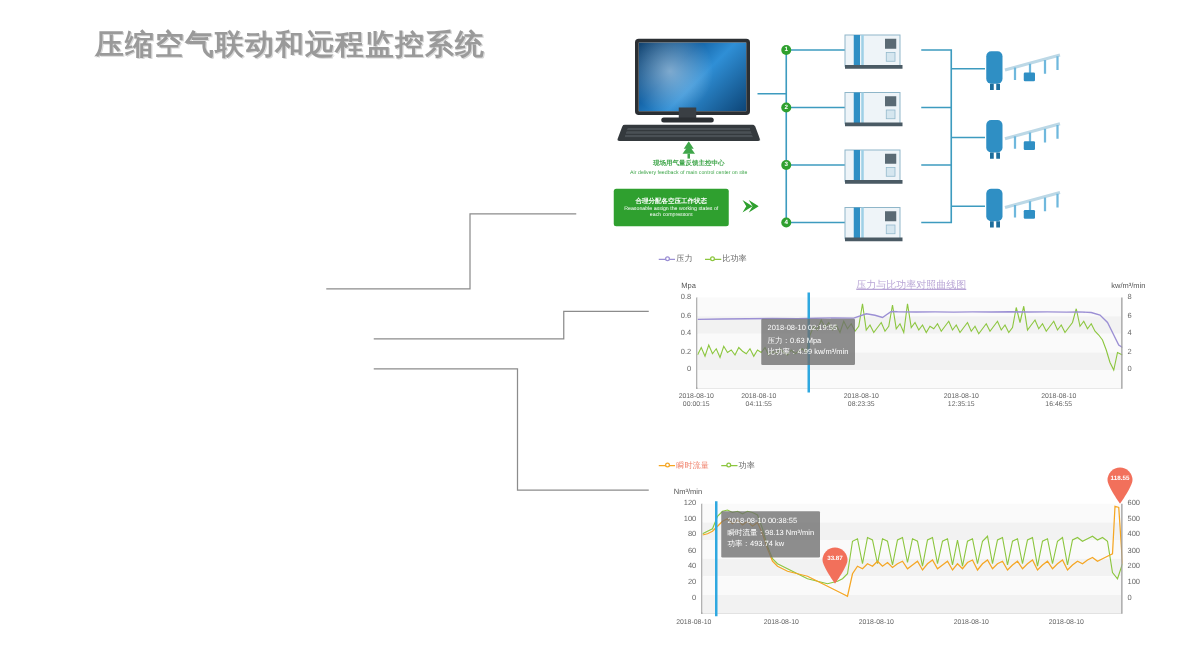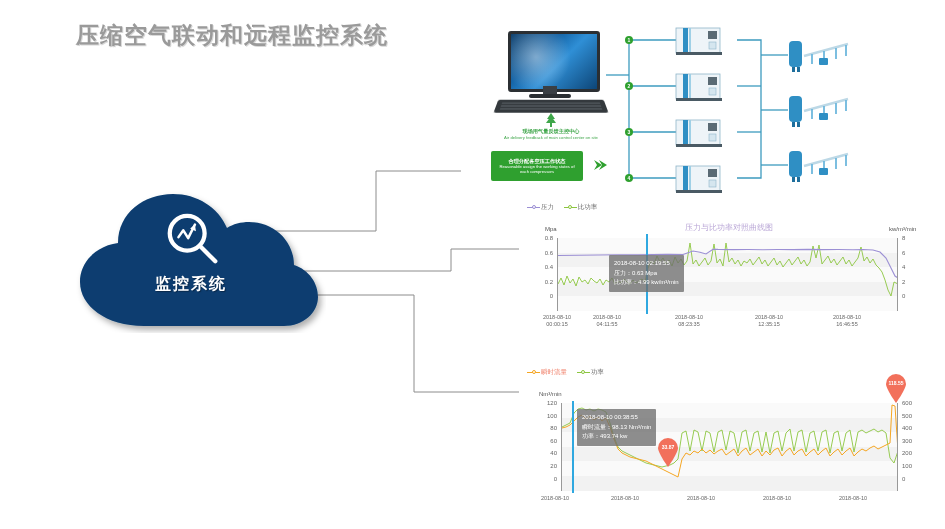--- a/index.html
+++ b/index.html
@@ -107,49 +107,20 @@
   <div class="page-title">压缩空气联动和远程监控系统</div>
 
   <svg class="connectors">
     <g fill="none" stroke="#8c8c8c" stroke-width="1">
       <path d="M230,231 L345,231 L345,171 L430,171"></path>
       <path d="M268,271 L420,271 L420,249 L500,249"></path>
       <path d="M268,295 L383,295 L383,392 L490,392"></path>
     </g>
   </svg>
 
-  <div class="cloud-wrap">
-    <svg class="cloud-svg" width="260" height="145" viewBox="0 0 260 145">
-      <defs>
-        <filter id="cshadow" x="-20%" y="-20%" width="150%" height="150%">
-          <feDropShadow dx="3" dy="4" stdDeviation="3" flood-color="#000" flood-opacity="0.32"></feDropShadow>
-        </filter>
-      </defs>
-      <path filter="url(#cshadow)" fill="#0a3d70" d="M78,138
-           C40,138 14,118 14,94
-           C14,74 30,58 52,55
-           C52,25 78,6 107,6
-           C131,6 152,19 161,40
-           C167,36 175,34 183,34
-           C208,34 228,53 228,77
-           C243,82 252,95 252,109
-           C252,125 237,138 218,138 Z"></path>
-    </svg>
-
-    <svg class="magnifier" viewBox="0 0 64 64">
-      <g fill="none" stroke="#ffffff" stroke-width="4.4" stroke-linecap="round">
-        <circle cx="26" cy="24" r="18" fill="none"></circle>
-        <line x1="39" y1="37" x2="55" y2="53"></line>
-      </g>
-      <polyline points="17,28 22,21 27,29 34,15" fill="none" stroke="#ffffff" stroke-width="2.6" stroke-linejoin="round" stroke-linecap="round"></polyline>
-      <polygon points="34,15 35,22 29,19" fill="#ffffff"></polygon>
-    </svg>
-
-    <div class="cloud-label">监控系统</div>
-  </div>
 
   <div class="panel-diagram">
 
     <div class="monitor">
       <div class="mon-screen">
           <div class="mon-glow"></div>
         </div>
       <div class="mon-stand"></div>
       <div class="mon-base"></div>
       <div class="keyboard">
@@ -269,21 +240,21 @@
 
     <div class="chart-legend" style="left:8px;top:3px">
       <span class="lg-item">
         <span class="lg-mark" style="color:#9b8fd4;"><i style="position:absolute;left:0;top:3px;width:13px;height:1px;background:#9b8fd4;display:block"></i></span><span class="lg-txt">压力</span>
       </span>
       <span class="lg-item">
         <span class="lg-mark" style="color:#8cc63f;"><i style="position:absolute;left:0;top:3px;width:13px;height:1px;background:#8cc63f;display:block"></i></span><span class="lg-txt">比功率</span>
       </span>
     </div>
 
-    <div class="chart-title" style="left:110px;top:22px;width:200px;color:#b9a6d6;">压力与比功率对照曲线图</div>
+    <div class="chart-title" style="left:110px;top:22px;width:200px;color:#b9a6d6;text-decoration:underline;">压力与比功率对照曲线图</div>
 
     <div class="axis-unit" style="left:26px;top:26px">Mpa</div>
     <div class="axis-unit" style="left:370px;top:26px">kw/m³/min</div>
 
     <div class="plot" style="left:38px;top:38px;width:340px;height:73px;">
       <div class="plot-band" style="top:0px;height:14.6px;background:#fafafa"></div>
       <div class="plot-band" style="top:14.6px;height:14.6px;background:#f2f2f2"></div>
       <div class="plot-band" style="top:29.2px;height:14.6px;background:#fafafa"></div>
       <div class="plot-band" style="top:43.8px;height:14.6px;background:#f2f2f2"></div>
       <div class="plot-band" style="top:58.4px;height:14.6px;background:#fafafa"></div>

